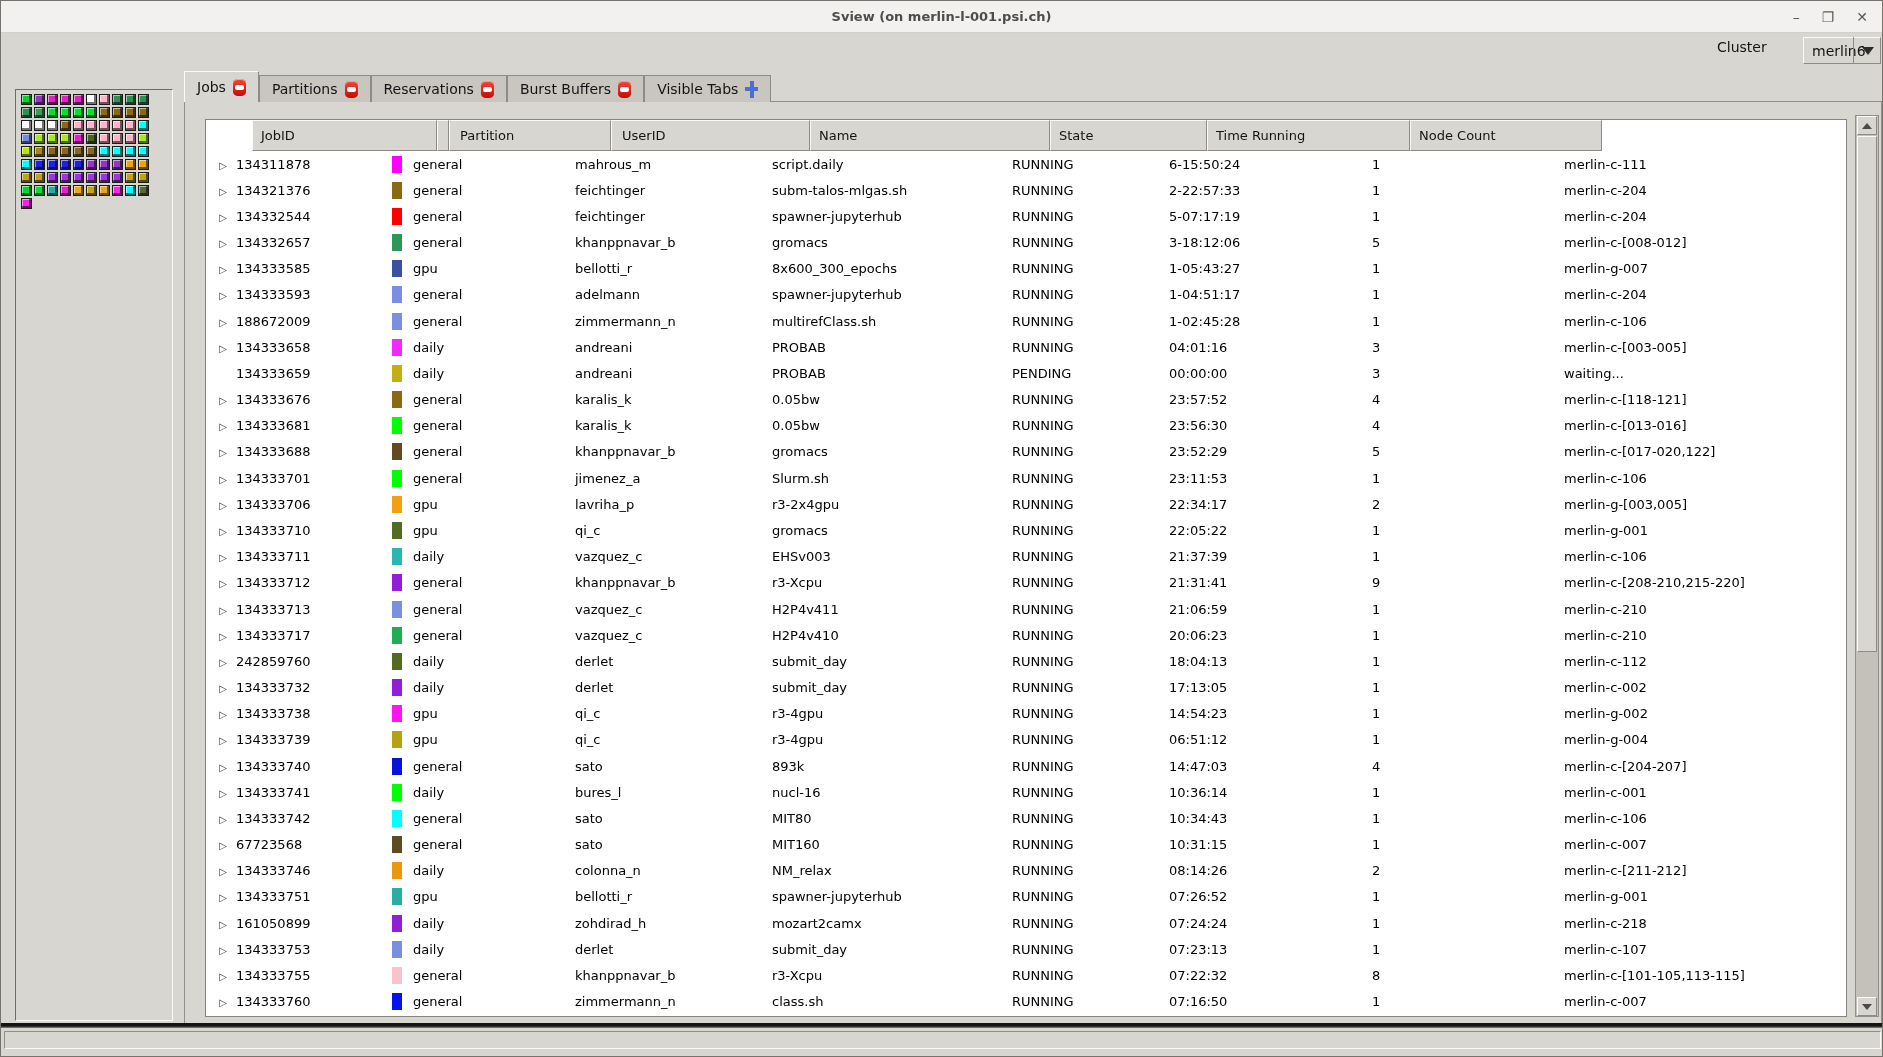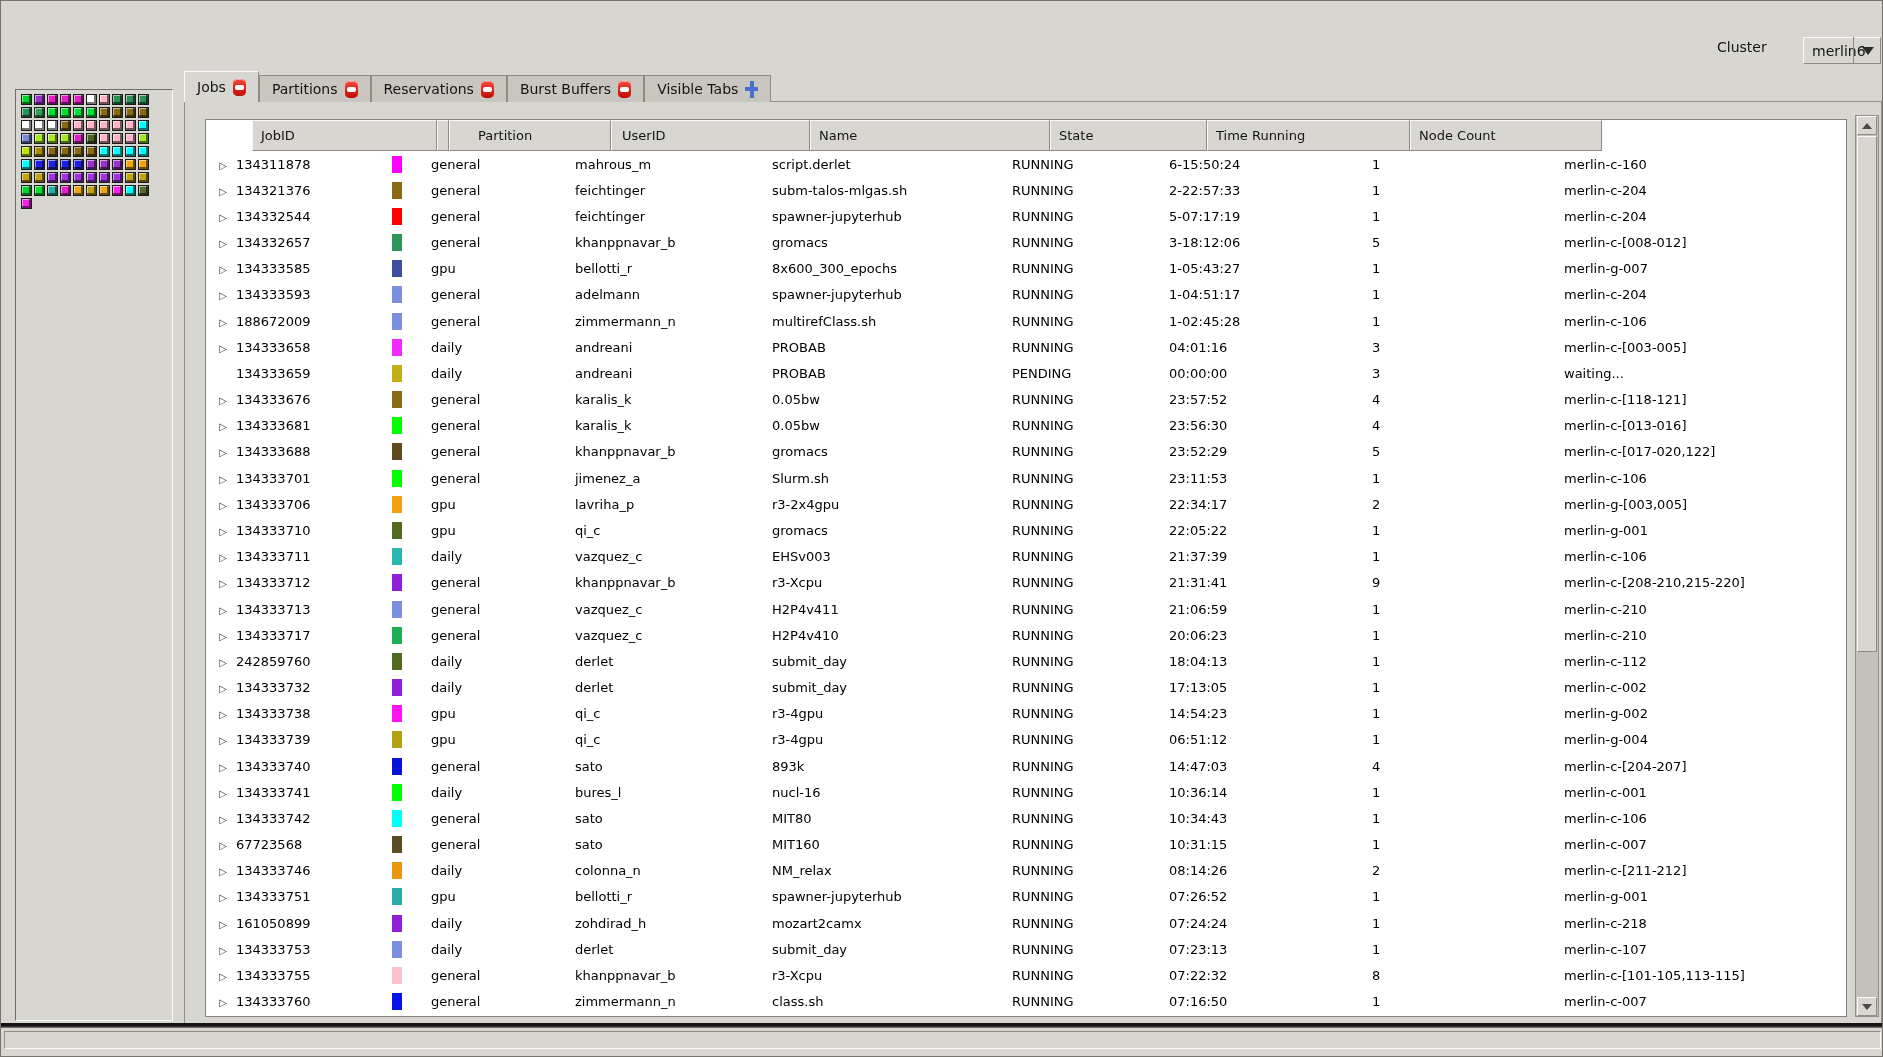--- a/index.html
+++ b/index.html
@@ -51,21 +51,21 @@
   #page { left:183px; top:100px; width:1698px; height:926px; background:#d8d6d1; border:1px solid #928f8a; }
   #treeview { left:204px; top:118px; width:1642px; height:898px; background:#fff; border:1px solid #87847f; }
   #header-row { position:absolute; left:0; top:0; height:31px; width:1640px; display:flex;margin-left:46px; }
   .hcell { height:31px; background:#d8d6d1; border-top:1px solid #fbfaf9; border-left:1px solid #fbfaf9;
     border-right:1px solid #8e8b86; border-bottom:1px solid #8e8b86;
     font-size:13px; color:#141414; display:flex; align-items:center; padding-left:8px; overflow:hidden; white-space:nowrap; }
   #rows { position:absolute; left:0; top:31px; width:1640px; }
   .row { display:flex; height:26.18px; align-items:center; font-size:13px; color:#000; white-space:nowrap; }
   .cell { overflow:hidden; padding-left:8px; }
   .c-jobid{width:185px} .c-sw{width:12px;padding:0;display:flex;justify-content:center}
-  .c-part{width:162px;padding-left:28px} .c-user{width:199px;padding-left:10px} .c-name{width:240px}
+  .c-part{width:162px;padding-left:10px} .c-user{width:199px;padding-left:10px} .c-name{width:240px}
   .c-state{width:157px} .c-time{width:203px} .c-count{width:192px} .c-nodes{width:288px}
   .exp { display:inline-block; width:18px; text-align:center; font-size:10px; color:#3a3a3a; }
   .jid { padding-left:4px; }
   .swatch { width:10px; height:17px; }
 
   
   #vscroll { left:1854px; top:114px; width:24px; height:902px; background:#c4c1bb;
     border:1px solid #928f8a; }
   .sbtn { position:absolute; left:1px; width:20px; height:19px; background:#d8d6d1;
     border:1px solid #8e8b86; border-top-color:#fbfaf9; border-left-color:#fbfaf9;
@@ -78,20 +78,28 @@
   
   #dark-band { left:0px; top:1022px; width:100%; height:5px; background:linear-gradient(180deg,#141414 0%,#141414 60%,#8e8b86 100%); }
   #statusbar { left:3px; top:1030px; width:1877px; height:18px; background:#d8d6d1;
     border:1px solid #918e88; border-bottom-color:#fbfaf9; border-right-color:#fbfaf9; }
 </style>
 </head>
 <body>
 
 <div id="window">
 
+  <div id="titlebar" class="abs">
+    <span id="title">Sview (on merlin-l-001.psi.ch)</span>
+    <span id="win-controls">
+      <span>–</span>
+      <span>❐</span>
+      <span>✕</span>
+    </span>
+  </div>
 
   <span id="cluster-label" class="abs">Cluster</span>
   <div id="cluster-combo" class="abs">
     <span>merlin6</span>
   </div>
   <div id="cluster-arrow-btn" class="abs">
     <span class="arrow-down"></span>
   </div>
 
   <div id="page" class="abs"></div>
@@ -316,25 +324,25 @@
     </div>
     <div id="rows">
 
         <div class="row">
           <div class="cell c-jobid"><span class="exp">▷</span><span class="jid">134311878</span></div>
           <div class="cell c-sw">
             <span class="swatch" style="background: rgb(255, 0, 255);"></span>
           </div>
           <div class="cell c-part">general</div>
           <div class="cell c-user">mahrous_m</div>
-          <div class="cell c-name">script.derlet</div>
+          <div class="cell c-name">script.daily</div>
           <div class="cell c-state">RUNNING</div>
           <div class="cell c-time">6-15:50:24</div>
           <div class="cell c-count">1</div>
-          <div class="cell c-nodes">merlin-c-160</div>
+          <div class="cell c-nodes">merlin-c-111</div>
         </div>
 
         <div class="row">
           <div class="cell c-jobid"><span class="exp">▷</span><span class="jid">134321376</span></div>
           <div class="cell c-sw">
             <span class="swatch" style="background: rgb(139, 105, 20);"></span>
           </div>
           <div class="cell c-part">general</div>
           <div class="cell c-user">feichtinger</div>
           <div class="cell c-name">subm-talos-mlgas.sh</div>

